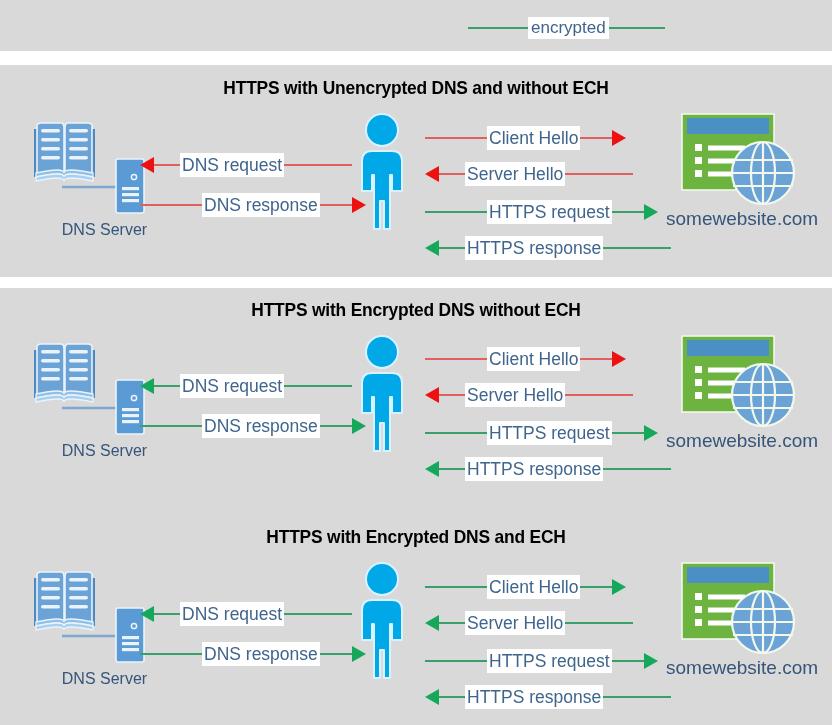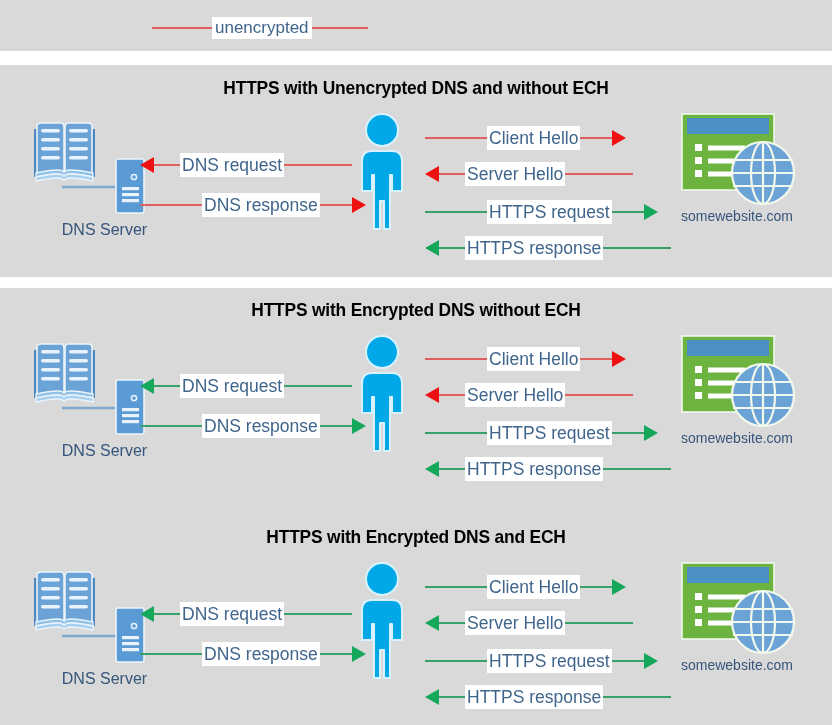--- a/index.html
+++ b/index.html
@@ -120,21 +120,21 @@
   #panel-2 .site-node { left: 672px; top: 49px; }
 
   .site-icon { position: relative; width: 126px; height: 95px; }
   .site-label {
     position: absolute;
     top: 96px;
     left: -6px;
     width: 142px;
     text-align: center;
     color: #36557a;
-    font-size: 14px;
+    font-size: 19px;
     white-space: nowrap;
   }
 
   
   .flow {
     position: absolute;
     height: 24px;
     display: flex;
     align-items: center;
     text-align: right;
@@ -160,24 +160,24 @@
   }
   .head.right { border-left-width: 14px; border-left-style: solid; }
   .head.left  { border-right-width: 14px; border-right-style: solid; }
 </style>
 </head>
 <body>
 
 <div class="page">
 
   <div class="legend-band">
-    <div class="legend-item" id="legend-unencrypted">
-      <span class="legend-line" style="background: rgb(224, 96, 95);"></span>
-      <span class="legend-text">unencrypted</span>
-      <span class="legend-line short" style="background: rgb(224, 96, 95);"></span>
+    <div class="legend-item" id="legend-encrypted">
+      <span class="legend-line" style="background: rgb(58, 160, 106);"></span>
+      <span class="legend-text">encrypted</span>
+      <span class="legend-line short" style="background: rgb(58, 160, 106);"></span>
     </div>
   </div>
 
   <div id="panel-0" class="panel">
       <div class="panel-title">HTTPS with Unencrypted DNS and without ECH</div>
       <div class="dns-node">
         <div class="dns-icon"><svg width="125" height="105" viewBox="0 0 125 105">
             <line x1="36" y1="72" x2="92" y2="72" stroke="#7fa8cf" stroke-width="2.4"></line>
             <path d="M8 14 L8 62 L13 62 L13 14 Z" fill="#4e88bf"></path>
             <path d="M69 14 L69 62 L64 62 L64 14 Z" fill="#4e88bf"></path>

